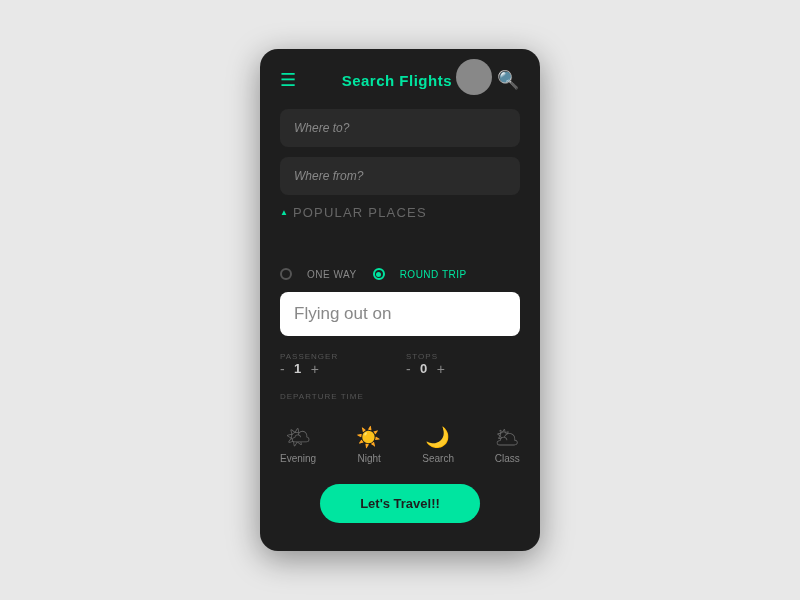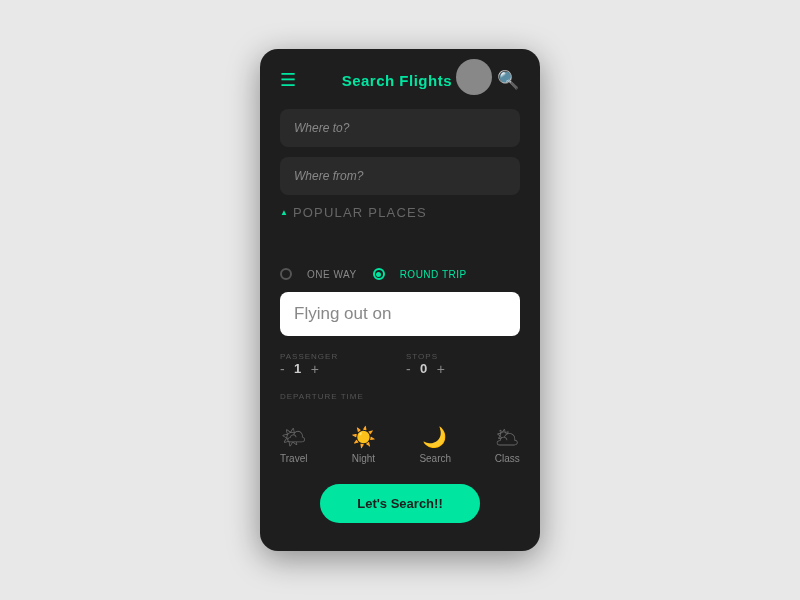--- a/index.html
+++ b/index.html
@@ -288,32 +288,32 @@
         <button class="stepper-btn">+</button>
       </div>
     </div>
   </div>
 
   
   <div class="departure-label">DEPARTURE TIME</div>
   <div class="time-options">
     <div class="time-option">
       <span class="time-icon">🌤</span>
-      <span class="time-label">Travel</span>
+      <span class="time-label">Evening</span>
     </div>
     <div class="time-option">
       <span class="time-icon">☀️</span>
       <span class="time-label">Night</span>
     </div>
     <div class="time-option">
       <span class="time-icon">🌙</span>
       <span class="time-label">Search</span>
     </div>
     <div class="time-option">
       <span class="time-icon">🌥</span>
       <span class="time-label">Class</span>
     </div>
   </div>
 
   
-  <button class="cta-btn">Let's Search!!</button>
+  <button class="cta-btn">Let's Travel!!</button>
 
 </div>
 
 </body></html>

